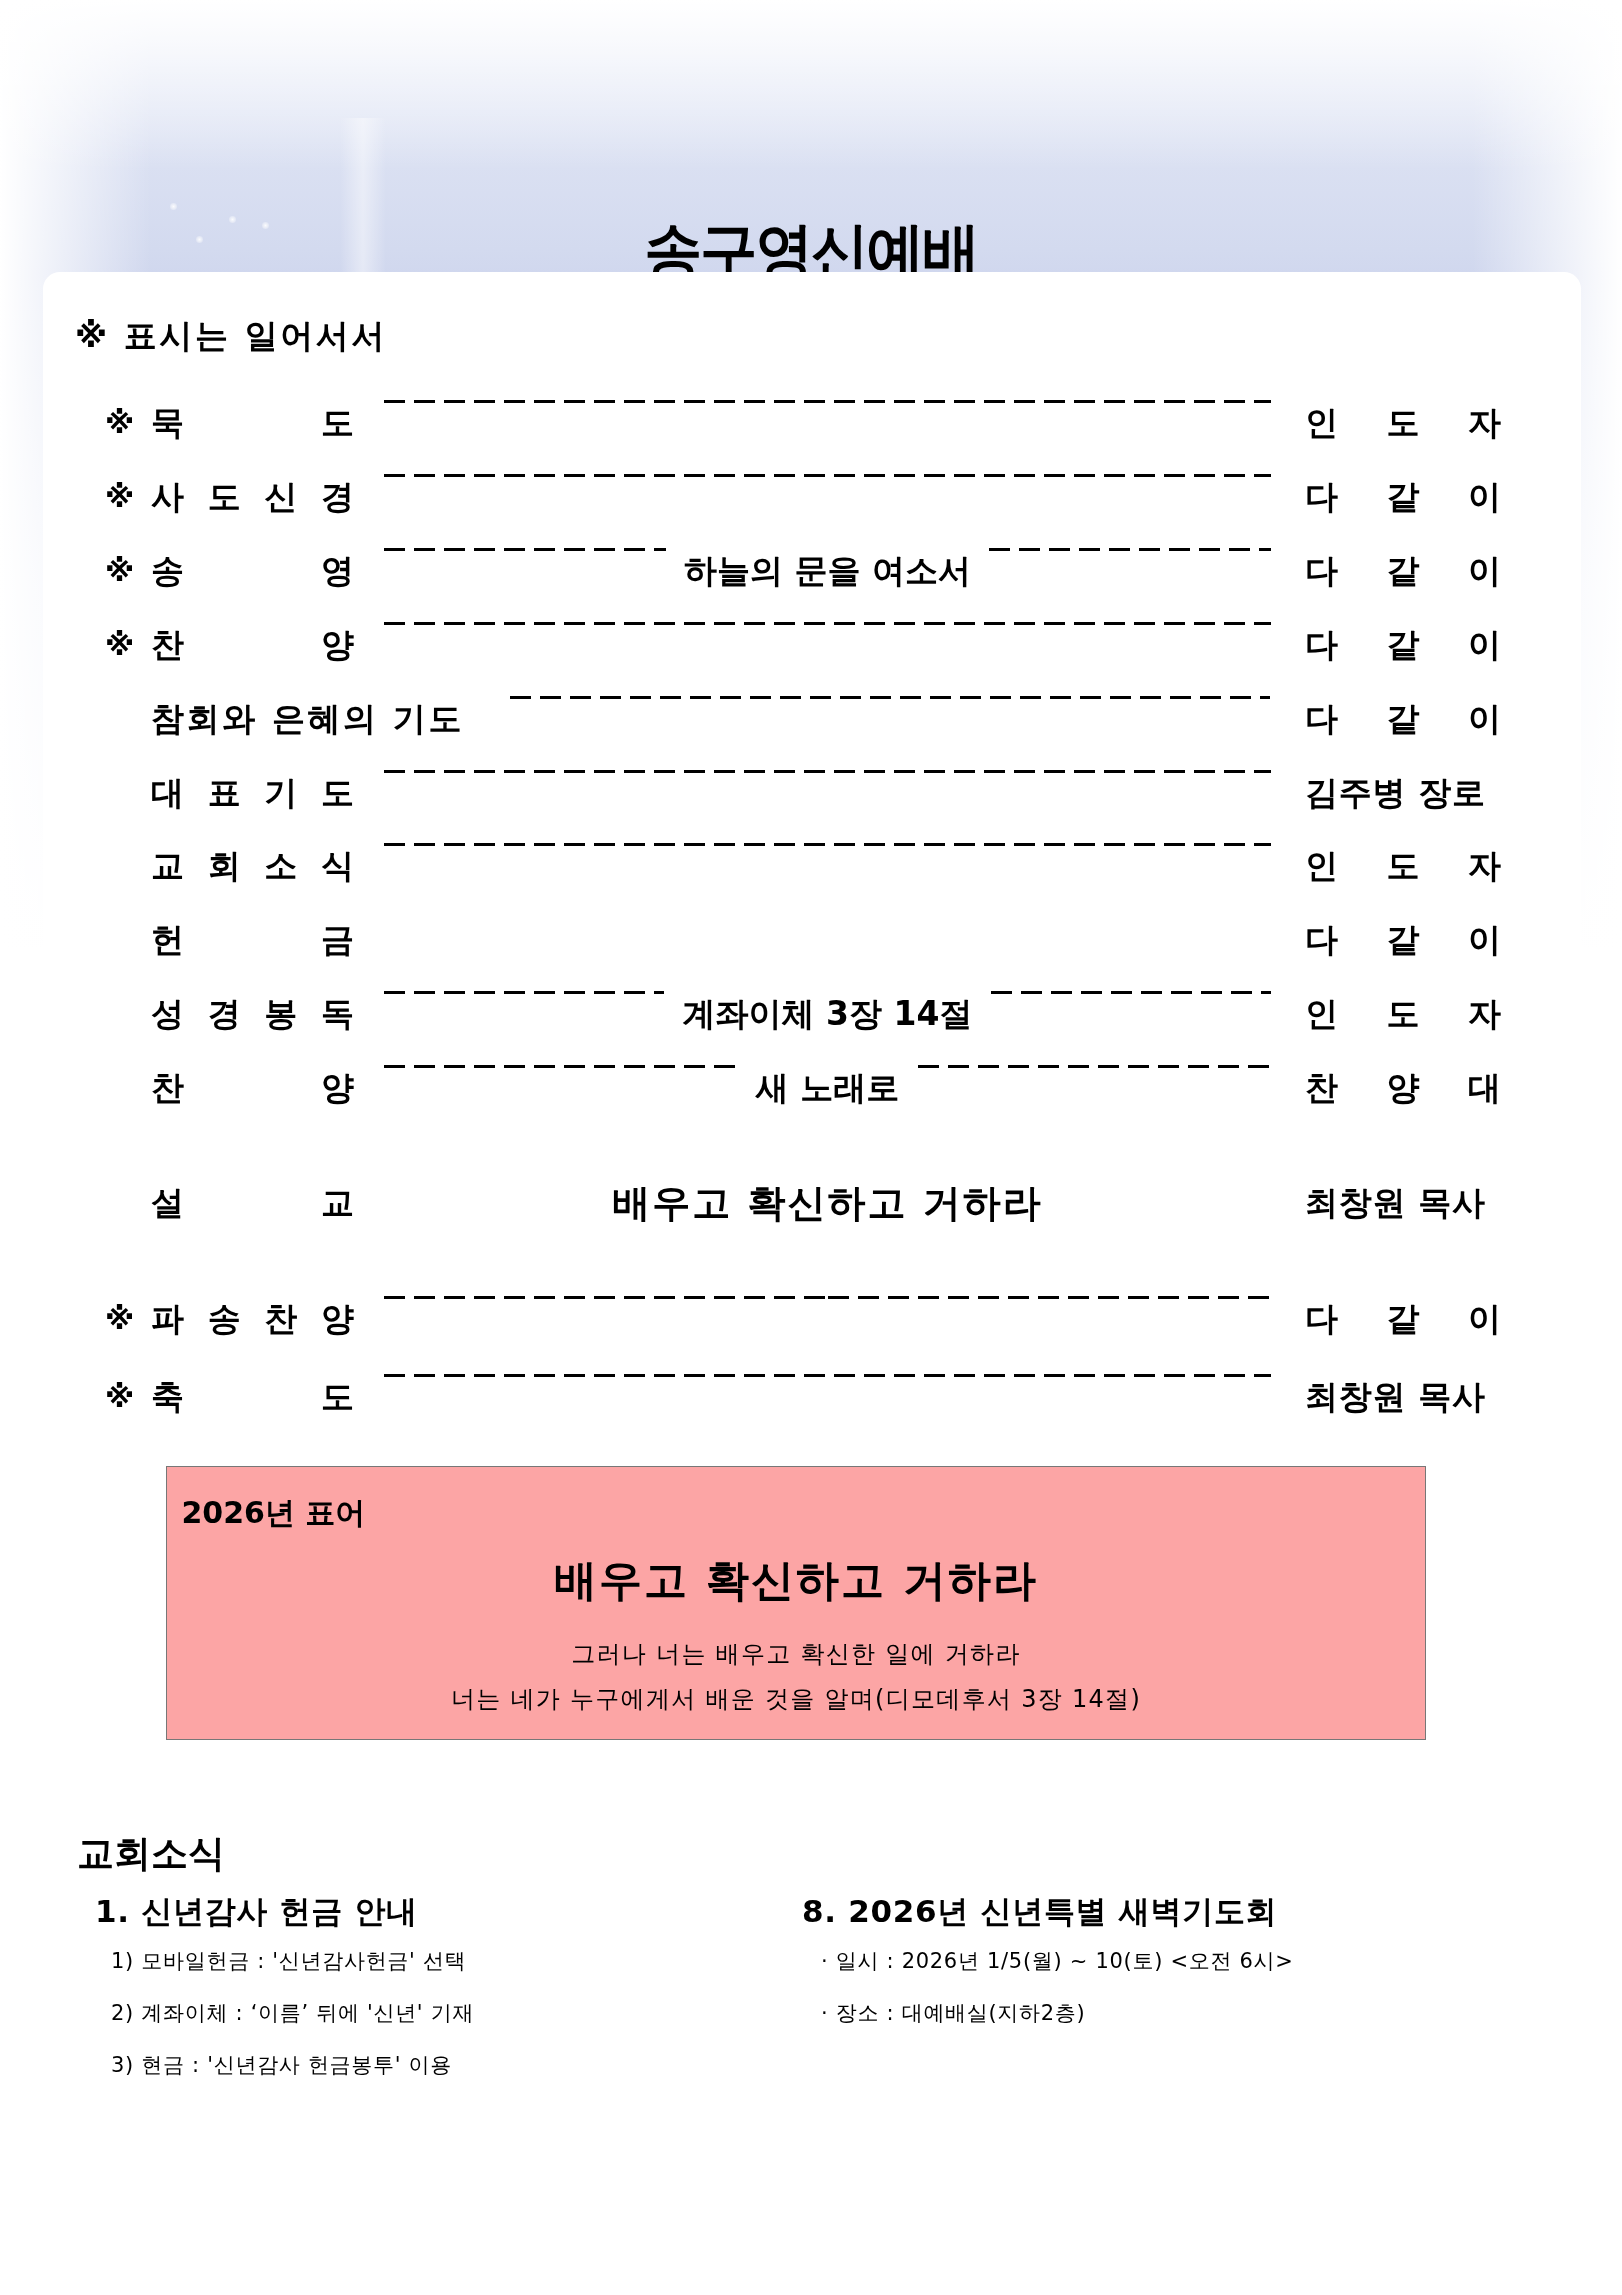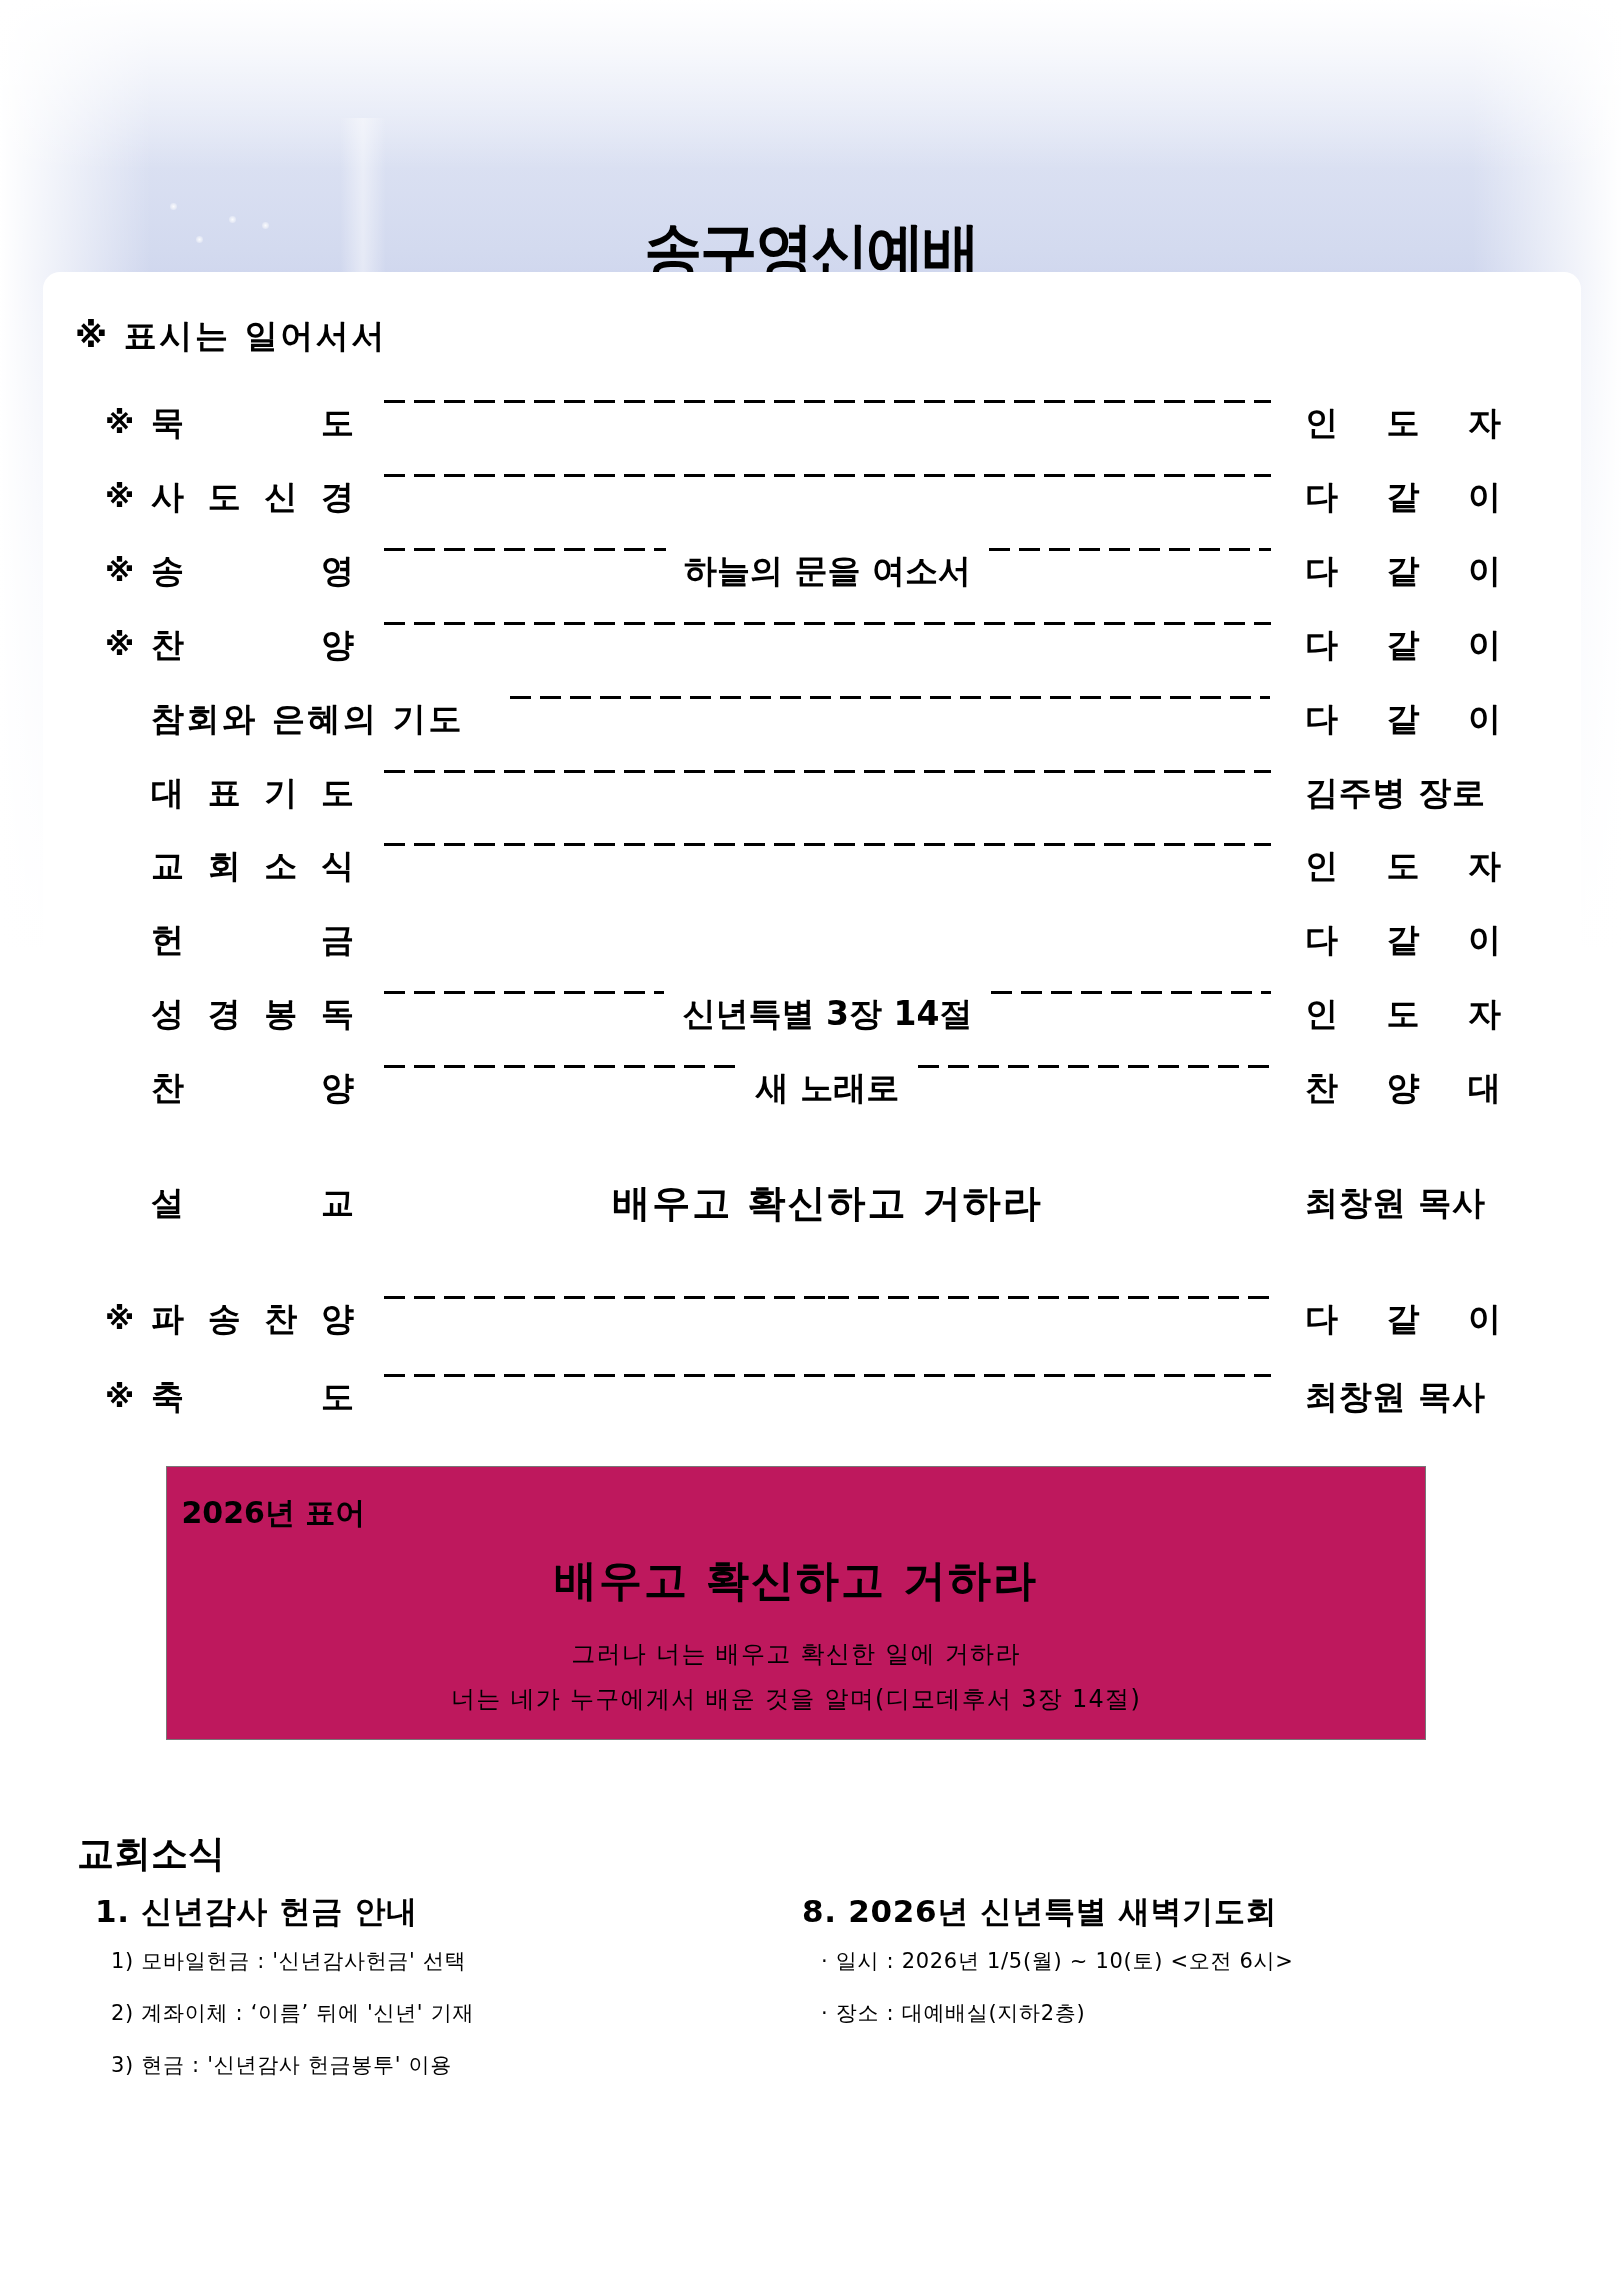--- a/index.html
+++ b/index.html
@@ -59,21 +59,21 @@
     font-size: 33px; font-weight: bold; line-height: 46px;
     display: flex; justify-content: space-between; white-space: nowrap;
   }
   .row .right.name { justify-content: flex-start; letter-spacing: 0.7px; }
   .sermon-title {
     position: absolute; left: 384px; width: 887px; top: 0; text-align: center;
     font-size: 38px; font-weight: bold; line-height: 46px; letter-spacing: 2px;
   }
   .motto-box {
     position: absolute; left: 166px; top: 1466px; width: 1260px; height: 274px;
-    border: 1.3px solid #777; box-sizing: border-box; background: #be185d;
+    border: 1.3px solid #777; box-sizing: border-box; background: #fca5a5;
   }
   .motto-year { position: absolute; left: 14.4px; top: 26px; font-size: 30px; font-weight: bold; }
   .motto-main { position: absolute; left: 0; width: 100%; top: 85px; text-align: center; font-size: 43px; font-weight: bold; letter-spacing: 2px; }
   .motto-verse { position: absolute; left: 0; width: 100%; text-align: center; font-size: 24px; letter-spacing: 1.3px; }
   .news-title { position: absolute; left: 77px; top: 1829px; font-size: 37px; font-weight: 700; }
   .news-h { position: absolute; font-size: 31px; font-weight: bold; white-space: nowrap; letter-spacing: 0.7px; }
   .news-i { position: absolute; font-size: 21px; white-space: nowrap; letter-spacing: 0.7px; }
 </style>
 </head>
 <body>
@@ -208,21 +208,21 @@
     </div>
     <div class="row" style="top: 991px;">
       <div class="label">
         <span>성</span>
         <span>경</span>
         <span>봉</span>
         <span>독</span>
       </div>
       <div class="mid">
         <span class="dash"></span>
-        <span class="mid-text">신년특별 3장 14절</span>
+        <span class="mid-text">계좌이체 3장 14절</span>
         <span class="dash"></span>
       </div>
       <div class="right">
         <span>인</span>
         <span>도</span>
         <span>자</span>
       </div>
     </div>
     <div class="row" style="top: 1065px;">
       <div class="label">

